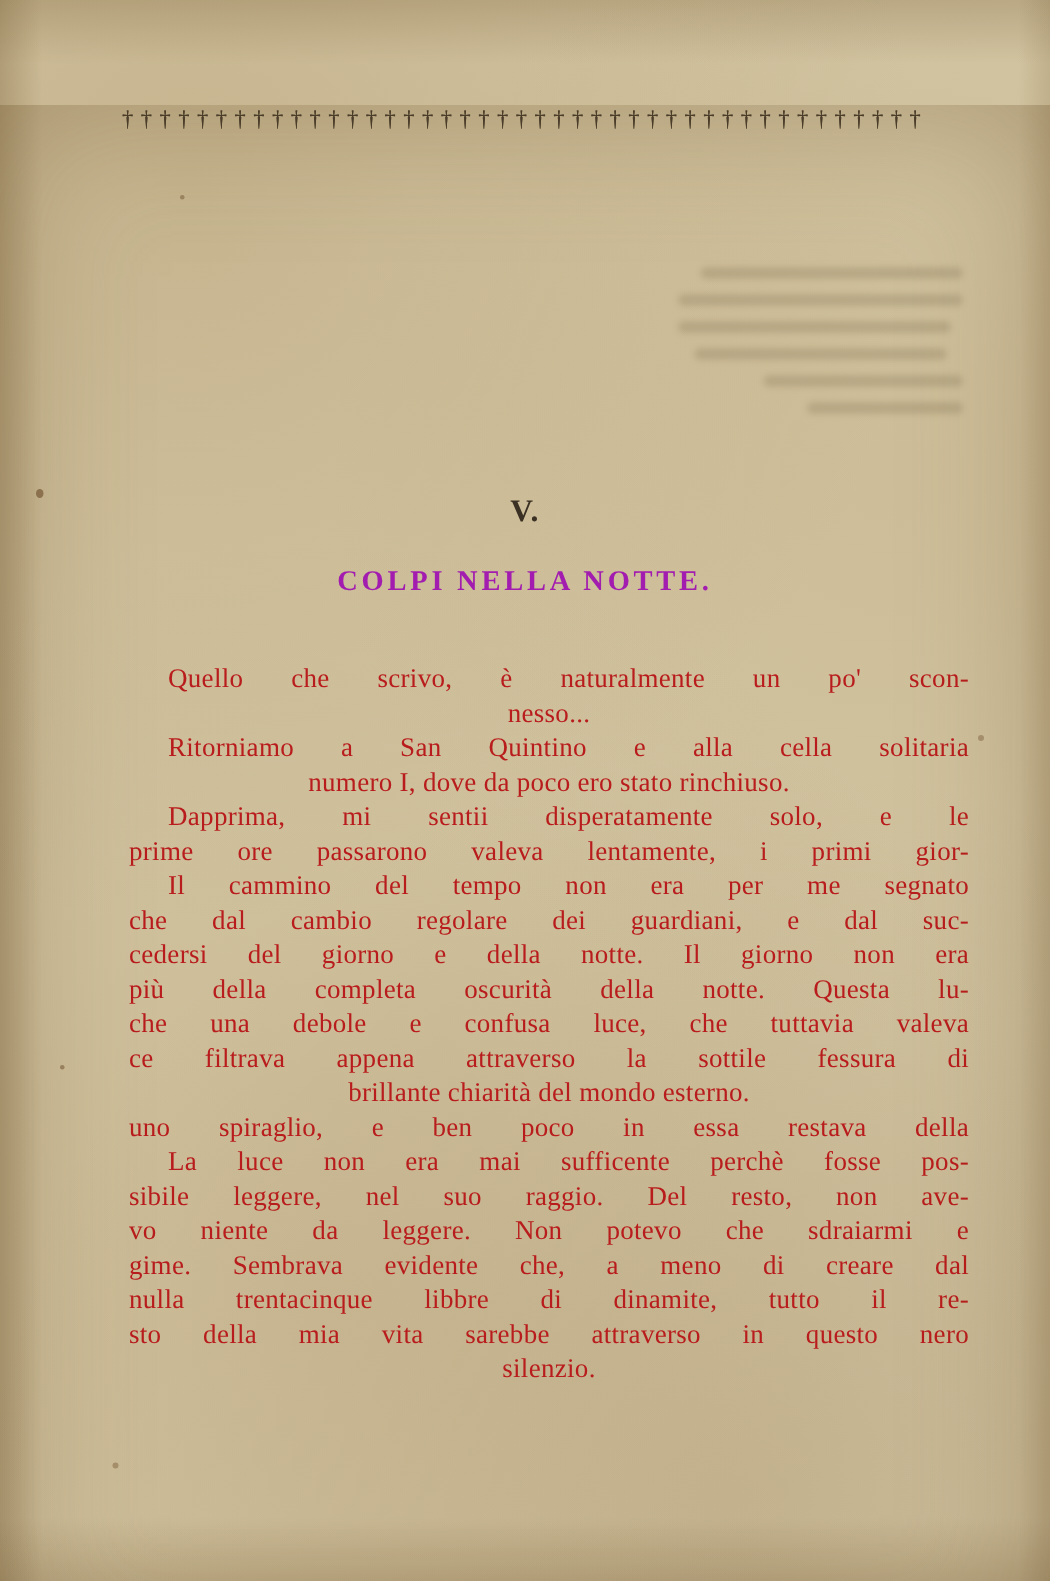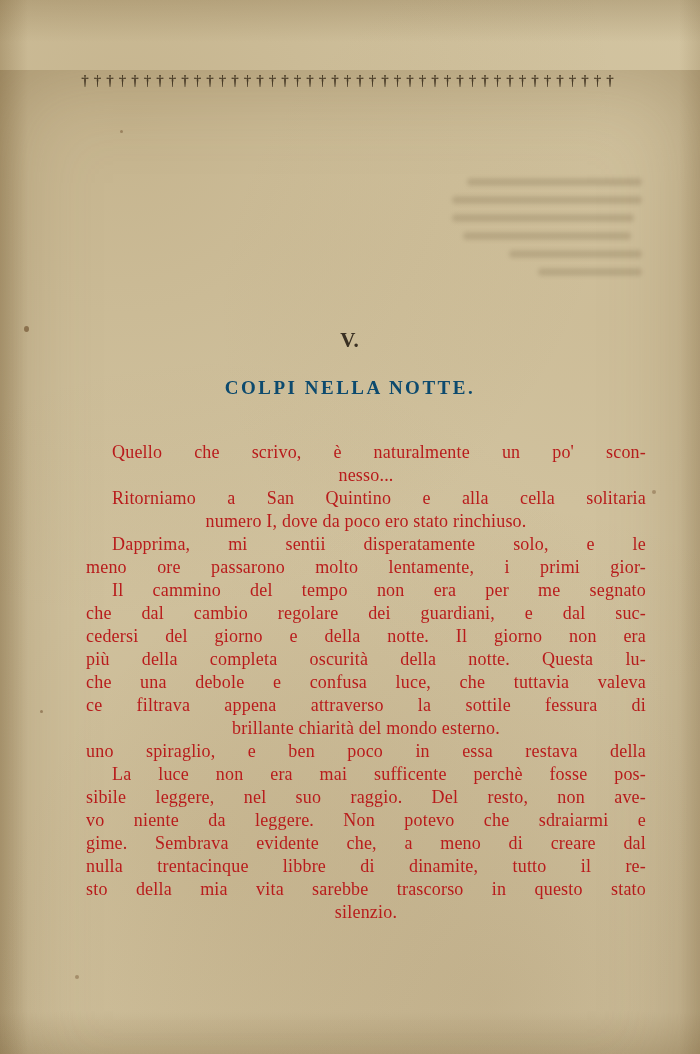--- a/index.html
+++ b/index.html
@@ -27,21 +27,21 @@
     font-size:15px;line-height:20px;letter-spacing:5px;
     color:#453a2a;white-space:nowrap;
     text-shadow:0 0 .4px #453a2a;
   }
   .chapter-number{
     margin-top:238px;text-align:center;
     font-size:21px;font-weight:bold;letter-spacing:1px;color:#3a3023;
   }
   .chapter-title{
     margin-top:24px;text-align:center;
-    font-size:19px;font-weight:bold;letter-spacing:2.5px;color:#0c4a6e;
+    font-size:19px;font-weight:bold;letter-spacing:2.5px;color:#a21caf;
   }
   .body-text{
     margin:42px auto 0 86px;width:560px;
     font-size:18px;color:#b91c1c;
   }
   .line{
     line-height:23px;height:23px;overflow:hidden;
     text-align:justify;letter-spacing:.2px;
   }
   .line::after{content:"";display:inline-block;width:100%;height:0;}
@@ -94,41 +94,41 @@
       <div class="line last">nesso...</div>
     </div>
 
     <div class="para">
       <div class="line first">Ritorniamo a San Quintino e alla cella solitaria</div>
       <div class="line last">numero I, dove da poco ero stato rinchiuso.</div>
     </div>
 
     <div class="para">
       <div class="line first">Dapprima, mi sentii disperatamente solo, e le</div>
-      <div class="line">meno ore passarono molto lentamente, i primi gior-</div>
+      <div class="line">prime ore passarono valeva lentamente, i primi gior-</div>
     </div>
 
     <div class="para">
       <div class="line first">Il cammino del tempo non era per me segnato</div>
       <div class="line">che dal cambio regolare dei guardiani, e dal suc-</div>
       <div class="line">cedersi del giorno e della notte. Il giorno non era</div>
       <div class="line">più della completa oscurità della notte. Questa lu-</div>
       <div class="line">che una debole e confusa luce, che tuttavia valeva</div>
       <div class="line">ce filtrava appena attraverso la sottile fessura di</div>
       <div class="line last">brillante chiarità del mondo esterno.</div>
       <div class="line">uno spiraglio, e ben poco in essa restava della</div>
     </div>
 
     <div class="para">
       <div class="line first">La luce non era mai sufficente perchè fosse pos-</div>
       <div class="line">sibile leggere, nel suo raggio. Del resto, non ave-</div>
       <div class="line">vo niente da leggere. Non potevo che sdraiarmi e</div>
       <div class="line">gime. Sembrava evidente che, a meno di creare dal</div>
       <div class="line">nulla trentacinque libbre di dinamite, tutto il re-</div>
-      <div class="line">sto della mia vita sarebbe trascorso in questo stato</div>
+      <div class="line">sto della mia vita sarebbe attraverso in questo nero</div>
       <div class="line last">silenzio.</div>
     </div>
 
   </div>
 
   <span class="speck s1"></span>
   <span class="speck s2"></span>
   <span class="speck s3"></span>
   <span class="speck s4"></span>
 

